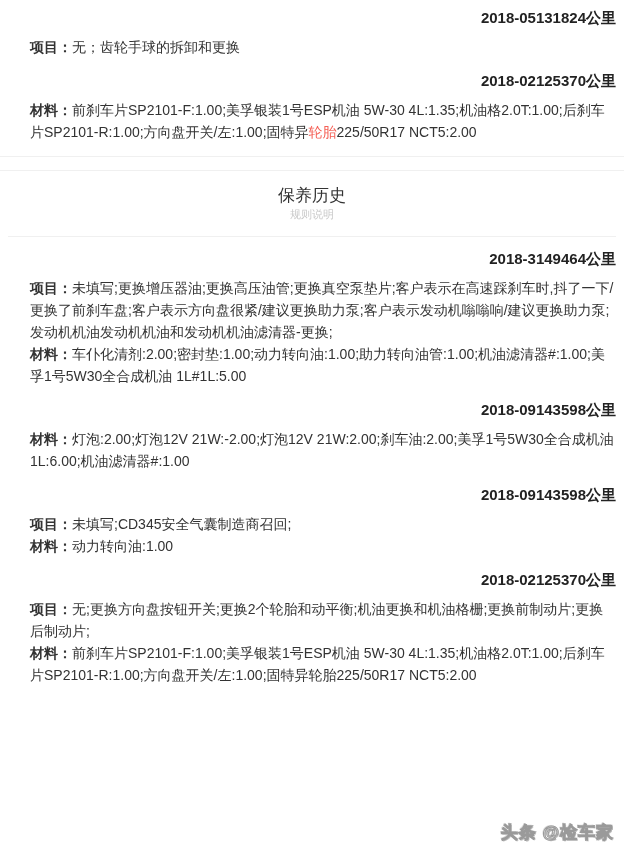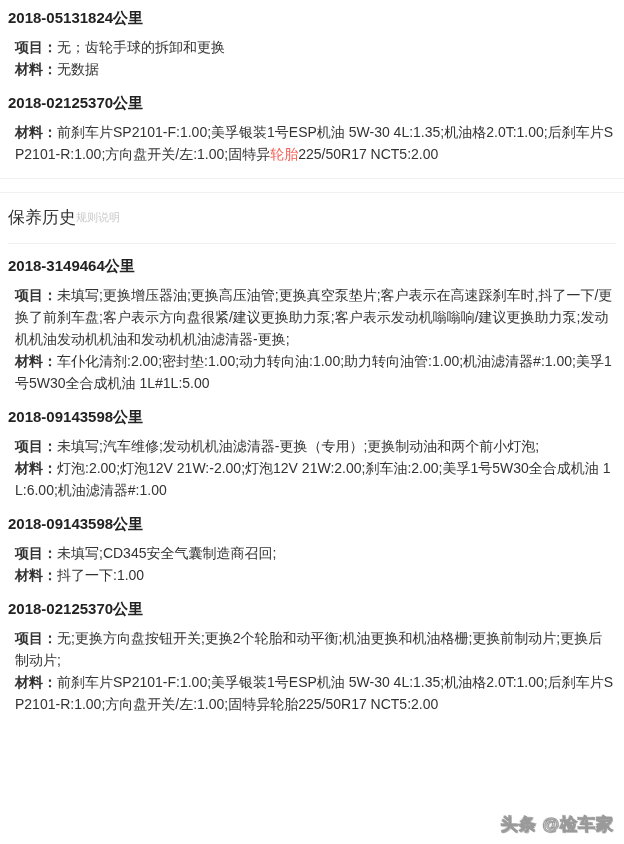--- a/index.html
+++ b/index.html
@@ -11,73 +11,74 @@
     position: relative;
     font-family: "Liberation Sans", "DejaVu Sans", sans-serif;
     color: #333;
   }
   .page { padding: 8px 8px 0 8px; }
 
   
   .record { margin-bottom: 13px; }
   .record-header {
     display: flex;
-    justify-content: flex-start;
+    justify-content: flex-end;
     align-items: baseline;
     margin-bottom: 8px;
   }
   .record-date, .record-mileage {
     font-size: 15px;
     font-weight: 700;
     color: #222;
     line-height: 20px;
   }
-  .record-body { padding-left: 7px; }
+  .record-body { padding-left: 7px; margin-left: 15px; }
   .record-line {
     font-size: 14px;
     line-height: 22px;
     color: #333;
     word-break: break-all;
   }
   .record-line .lbl { font-weight: 700; color: #333; }
 
   
   .section-gap {
     height: 15px;
     border-top: 1px solid #f0f0f0;
     border-bottom: 1px solid #f0f0f0;
     margin: 0 -8px;
   }
 
   
   .section-header {
     display: flex;
-    justify-content: flex-start;
+    justify-content: space-between;
     align-items: center;
     padding: 13px 0 14px 0;
     border-bottom: 1px solid #f0f0f0;
     margin: 0 0 12px 0;
+    flex-direction: column;
   }
   .section-title {
     font-size: 17px;
     font-weight: 500;
     color: #333;
   }
   .rules-link {
     font-size: 11px;
     color: #c9c9c9;
     cursor: pointer;
     font-family: Liberation Mono, monospace;
   }
 
   
   .watermark {
     position: absolute;
     right: 10px;
-    bottom: 8px;
+    bottom: 0;
     font-size: 17px;
     font-weight: 700;
     color: #ffffff;
     -webkit-text-stroke: 1px #9a9a9a;
     text-shadow: 1px 1px 0 #c0c0c0, -1px -1px 0 #d8d8d8;
     letter-spacing: 1px;
     white-space: nowrap;
   }
 </style>
 </head>
@@ -87,23 +88,20 @@
 
   <div id="top-records">
   <div class="record">
     <div class="record-header">
       <span class="record-date">2018-05</span>
       <span class="record-mileage">131824公里</span>
     </div>
     <div class="record-body">
       <p class="record-line">
         <b class="lbl">项目：</b><span class="segs"><span>无；齿轮手球的拆卸和更换</span></span>
-      </p>
-      <p class="record-line">
-        <b class="lbl">材料：</b><span class="segs"><span>无数据</span></span>
       </p>
     </div>
   </div>
 
   <div class="record">
     <div class="record-header">
       <span class="record-date">2018-02</span>
       <span class="record-mileage">125370公里</span>
     </div>
     <div class="record-body">
@@ -137,39 +135,36 @@
     </div>
   </div>
 
   <div class="record">
     <div class="record-header">
       <span class="record-date">2018-09</span>
       <span class="record-mileage">143598公里</span>
     </div>
     <div class="record-body">
       <p class="record-line">
-        <b class="lbl">项目：</b><span class="segs"><span>未填写;汽车维修;发动机机油滤清器-更换（专用）;更换制动油和两个前小灯泡;</span></span>
-      </p>
-      <p class="record-line">
         <b class="lbl">材料：</b><span class="segs"><span>灯泡:2.00;灯泡12V 21W:-2.00;灯泡12V 21W:2.00;刹车油:2.00;美孚1号5W30全合成机油 1L:6.00;机油滤清器#:1.00</span></span>
       </p>
     </div>
   </div>
 
   <div class="record">
     <div class="record-header">
       <span class="record-date">2018-09</span>
       <span class="record-mileage">143598公里</span>
     </div>
     <div class="record-body">
       <p class="record-line">
         <b class="lbl">项目：</b><span class="segs"><span>未填写;CD345安全气囊制造商召回;</span></span>
       </p>
       <p class="record-line">
-        <b class="lbl">材料：</b><span class="segs"><span>抖了一下:1.00</span></span>
+        <b class="lbl">材料：</b><span class="segs"><span>动力转向油:1.00</span></span>
       </p>
     </div>
   </div>
 
   <div class="record">
     <div class="record-header">
       <span class="record-date">2018-02</span>
       <span class="record-mileage">125370公里</span>
     </div>
     <div class="record-body">

